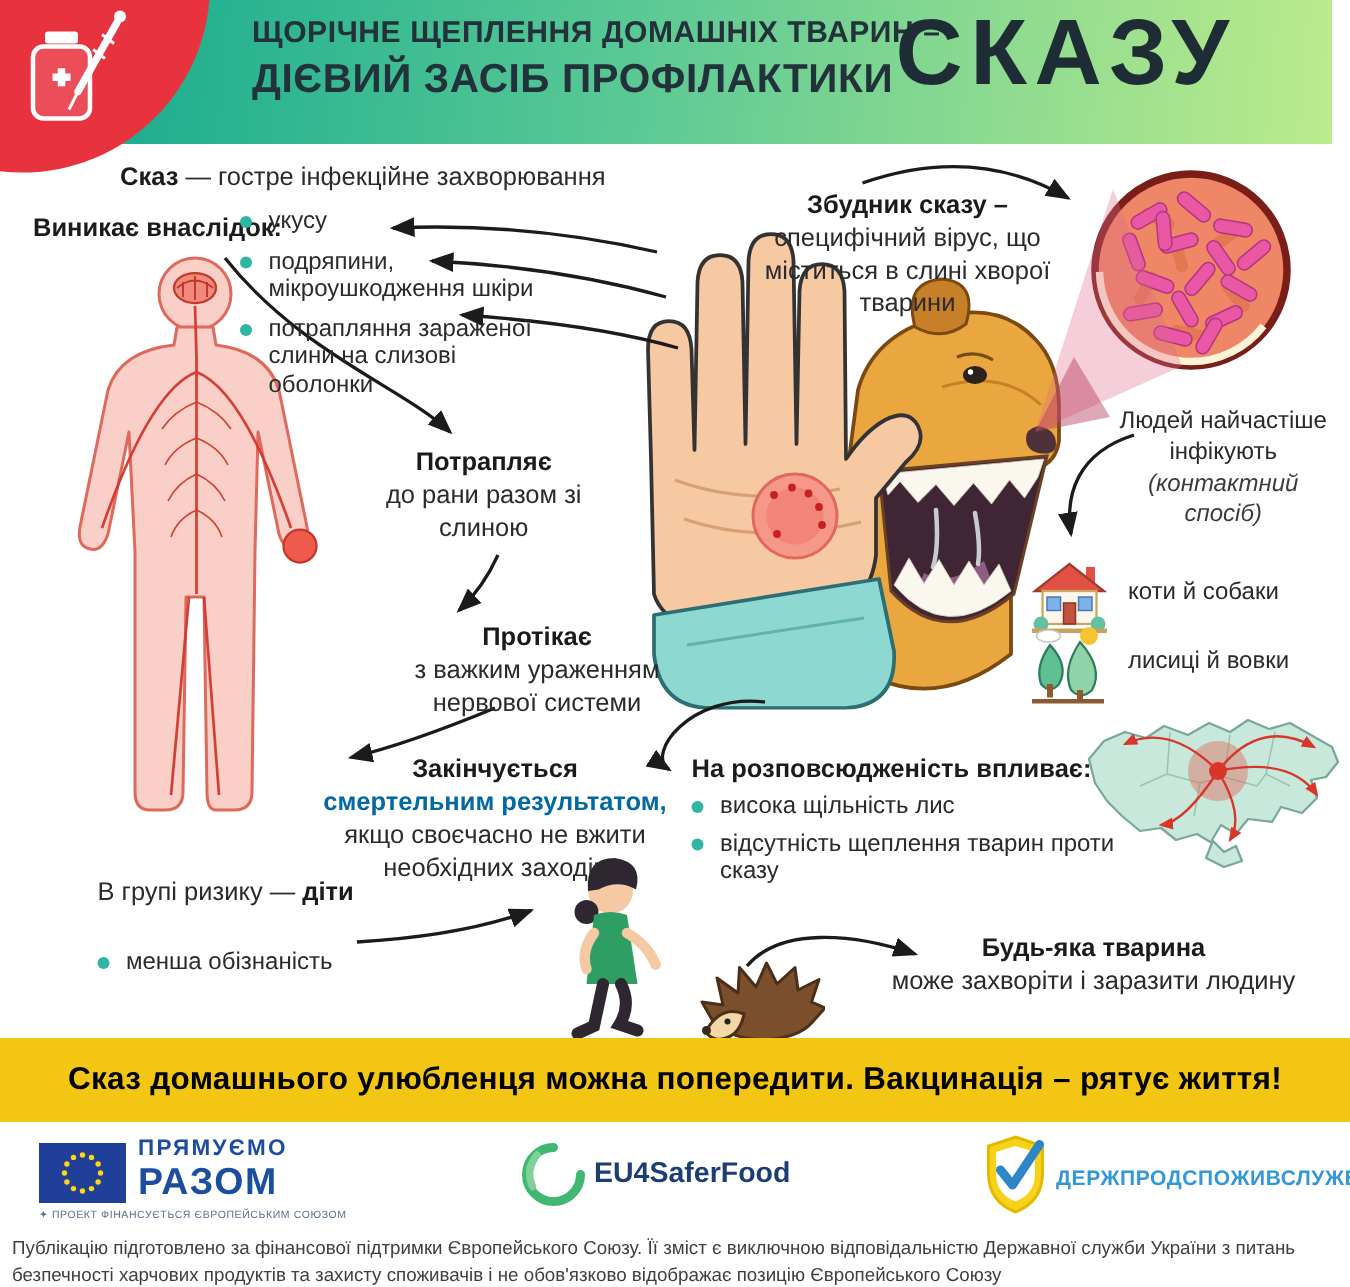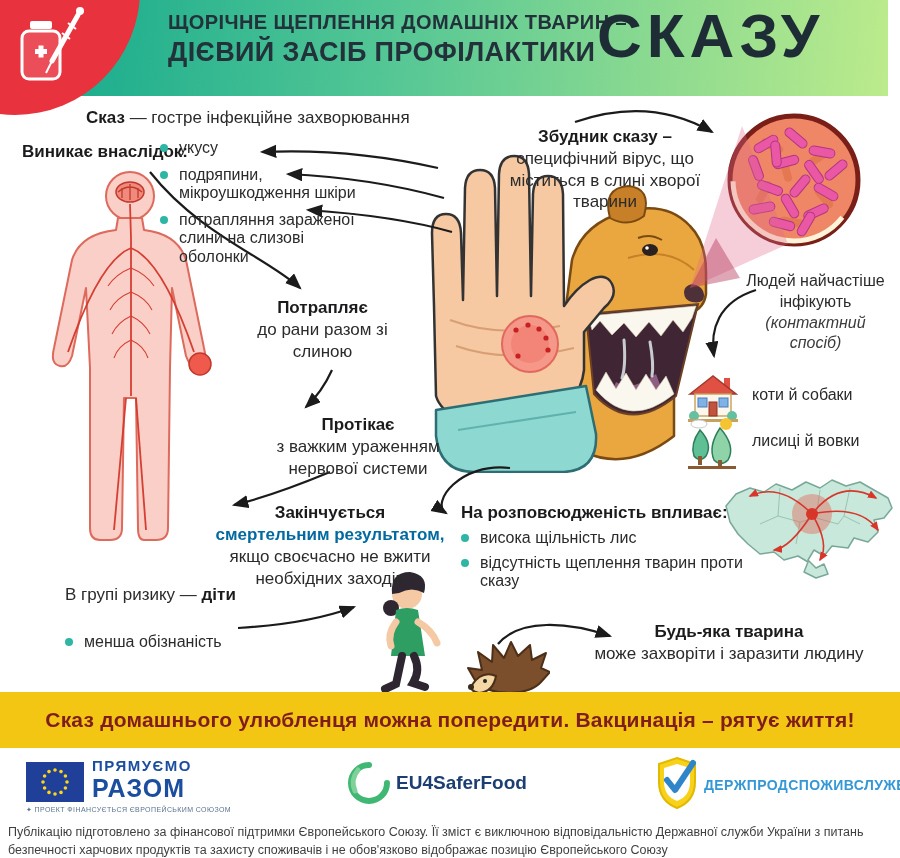--- a/index.html
+++ b/index.html
@@ -18,21 +18,21 @@
   .title-l2{font-size:27px;font-weight:800;letter-spacing:.4px;margin-top:3px;}
   .title-big{position:absolute;left:597px;top:0px;font-size:62px;font-weight:800;
              letter-spacing:5px;color:#1e2d35;z-index:3;}
 
   
   .txt{position:absolute;z-index:10;}
   .center{text-align:center;}
   .b{font-weight:800;color:#1b1b1d;}
   .red{color:#0369a1;font-weight:800;}
   .it{font-style:italic;}
-  #definition{left:86px;top:108px;font-size:17px;white-space:nowrap;color:#2b2b2b;text-align:right;}
+  #definition{left:80px;top:108px;font-size:17px;white-space:nowrap;color:#2b2b2b;text-align:right;}
   #causes-label{left:22px;top:142px;font-size:17px;}
   #causes-list{left:160px;top:139px;width:212px;}
   .blist{list-style:none;margin:0;padding:0;}
   .blist li{position:relative;padding-left:19px;margin-bottom:8px;
             font-size:16px;line-height:1.16;color:#2b2b2b;}
   .blist li::before{content:"";position:absolute;left:0;top:5px;width:8px;height:8px;
                     border-radius:50%;background:#2fb5a3;}
   #pathogen{left:505px;top:126px;width:200px;font-size:17px;line-height:1.28;color:#2b2b2b;}
   #entry{left:240px;top:297px;width:165px;font-size:17px;line-height:1.28;color:#2b2b2b;}
   #course{left:253px;top:414px;width:210px;font-size:17px;line-height:1.28;color:#2b2b2b;}
@@ -45,21 +45,21 @@
   #spread-list{left:461px;top:529px;width:310px;}
   #spread-list li{margin-bottom:6px;}
   #risk-label{left:65px;top:585px;font-size:17px;color:#2b2b2b;}
   #risk-list{left:65px;top:633px;width:335px;}
   #risk-list li{margin-bottom:6px;}
   #any-animal{left:563px;top:621px;width:332px;font-size:17px;line-height:1.3;color:#2b2b2b;}
 
   
   .banner{position:absolute;left:0;top:692px;width:900px;height:56px;background:#f2c613;
           display:flex;align-items:center;justify-content:center;z-index:10;}
-  .banner span{font-size:21px;font-weight:800;color:#7f1d1d;letter-spacing:.2px;}
+  .banner span{font-size:21px;font-weight:800;color:#000000;letter-spacing:.2px;}
   .footer{position:absolute;left:0;top:748px;width:900px;height:74px;background:#fff;z-index:10;}
   .eu-text{position:absolute;left:92px;top:10px;color:#1c4ea0;line-height:1;}
   .eu-l1{font-size:15px;font-weight:700;letter-spacing:1.5px;}
   .eu-l2{font-size:25px;font-weight:700;letter-spacing:1px;margin-top:3px;}
   .eu-note{position:absolute;left:26px;top:58px;font-size:7px;color:#5b7390;letter-spacing:.4px;}
   .eu4-text{position:absolute;left:396px;top:24px;font-size:19px;font-weight:800;color:#1c3e73;}
   .agency-text{position:absolute;left:704px;top:29px;font-size:14px;font-weight:700;
                color:#3598d6;letter-spacing:.4px;}
   .disclaimer{position:absolute;left:8px;top:824px;width:888px;font-size:12.5px;
               line-height:1.42;color:#3f3f3f;z-index:10;}

